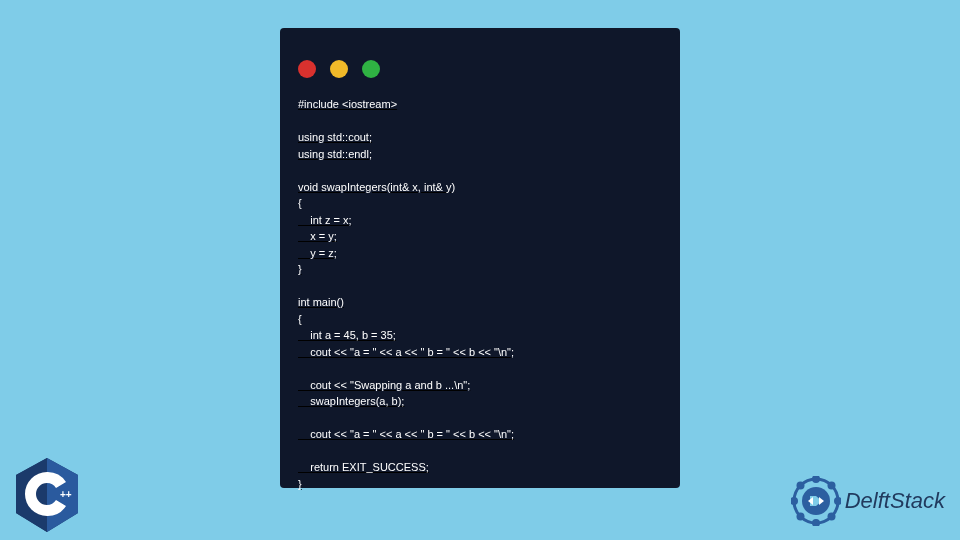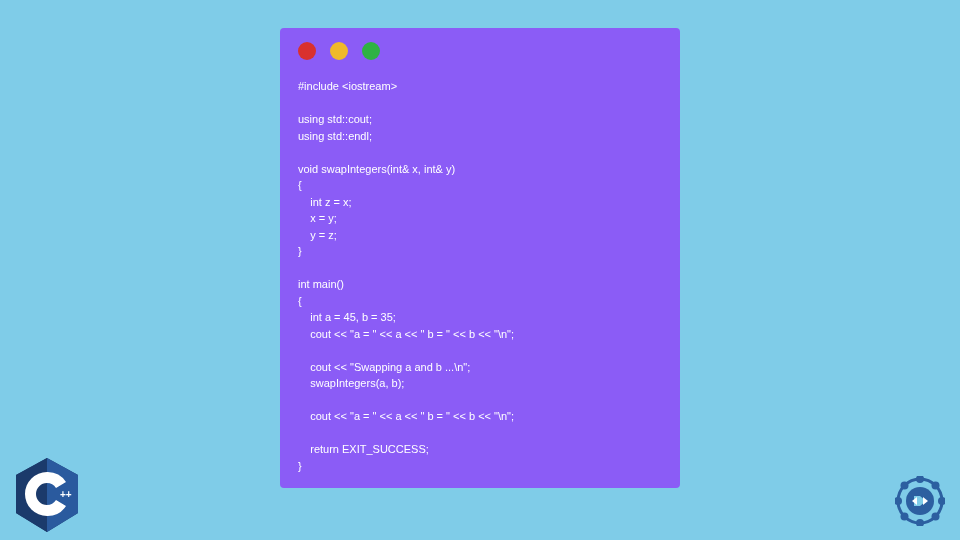--- a/index.html
+++ b/index.html
@@ -14,23 +14,24 @@
       position: relative;
       font-family: Arial, sans-serif;
       overflow: hidden;
     }
     .code-window {
       position: absolute;
       left: 280px;
       top: 28px;
       width: 400px;
       height: 460px;
-      background: #8b5cf6;
+      background: #0f172a;
       border-radius: 4px;
-      padding: 14px 18px;
+      padding: 32px 18px;
+      text-decoration: underline;
     }
     .window-controls {
       display: flex;
       gap: 14px;
       margin-bottom: 18px;
     }
     .dot {
       width: 18px;
       height: 18px;
       border-radius: 50%;
@@ -131,13 +132,14 @@
           <circle cx="-22" cy="0" r="4"></circle>
           <circle cx="-15.5" cy="-15.5" r="4"></circle>
         </g>
         <circle r="14" fill="#2c5fa0"></circle>
         <path d="M -6 -5 L 0 -5 L 6 0 L 0 5 L -6 5 Z" fill="#7fcce8"></path>
         <path d="M -8 0 L -3 -4 L -3 4 Z" fill="#fff"></path>
         <path d="M 8 0 L 3 -4 L 3 4 Z" fill="#fff"></path>
       </g>
     </svg>
   </div>
+  <span class="delftstack-text">DelftStack</span>
 </div>
 
 </body></html>

